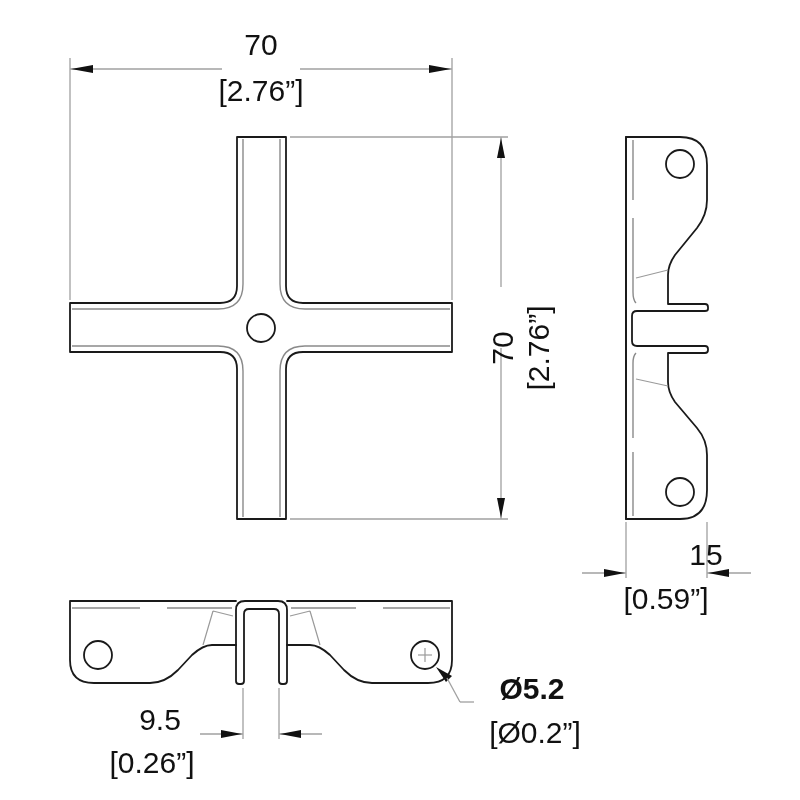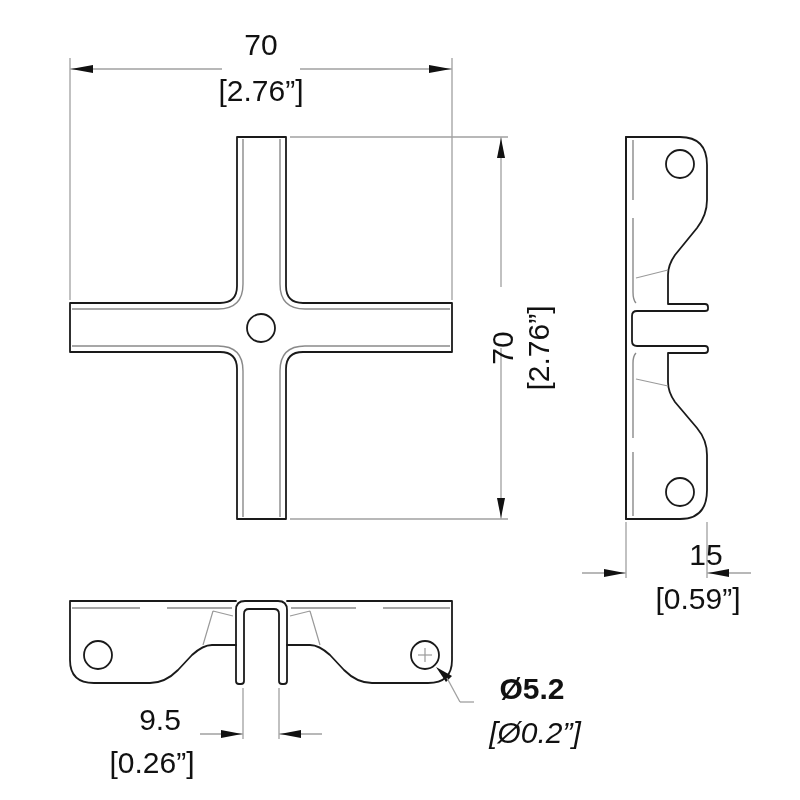--- a/index.html
+++ b/index.html
@@ -131,19 +131,19 @@
 
 <div class="dimtext" style="left:236px; top:30px; width:50px;">70</div>
 <div class="dimtext" style="left:196px; top:76px; width:130px;">[2.76”]</div>
 
 <div class="rot" style="left:420px; top:312px; width:200px; height:72px;">
   <div class="dimtext" style="left:0; top:4px; width:200px;">70</div>
   <div class="dimtext" style="left:0; top:40px; width:200px;">[2.76”]</div>
 </div>
 
 <div class="dimtext" style="left:658px; top:540px; width:96px;">15</div>
-<div class="dimtext" style="left:628px; top:584px; width:140px;">[0.59”]</div>
+<div class="dimtext" style="left:596px; top:584px; width:140px;">[0.59”]</div>
 
 <div class="dimtext" style="left:120px; top:705px; width:80px;">9.5</div>
 <div class="dimtext" style="left:92px; top:748px; width:120px;">[0.26”]</div>
 
 <div class="dimtext" style="left:482px; top:674px; width:100px;font-weight:bold;">Ø5.2</div>
-<div class="dimtext" style="left:470px; top:718px; width:130px;font-style:italic;">[Ø0.2”]</div>
+<div class="dimtext" style="left:470px; top:718px; width:130px;">[Ø0.2”]</div>
 
 </body></html>

